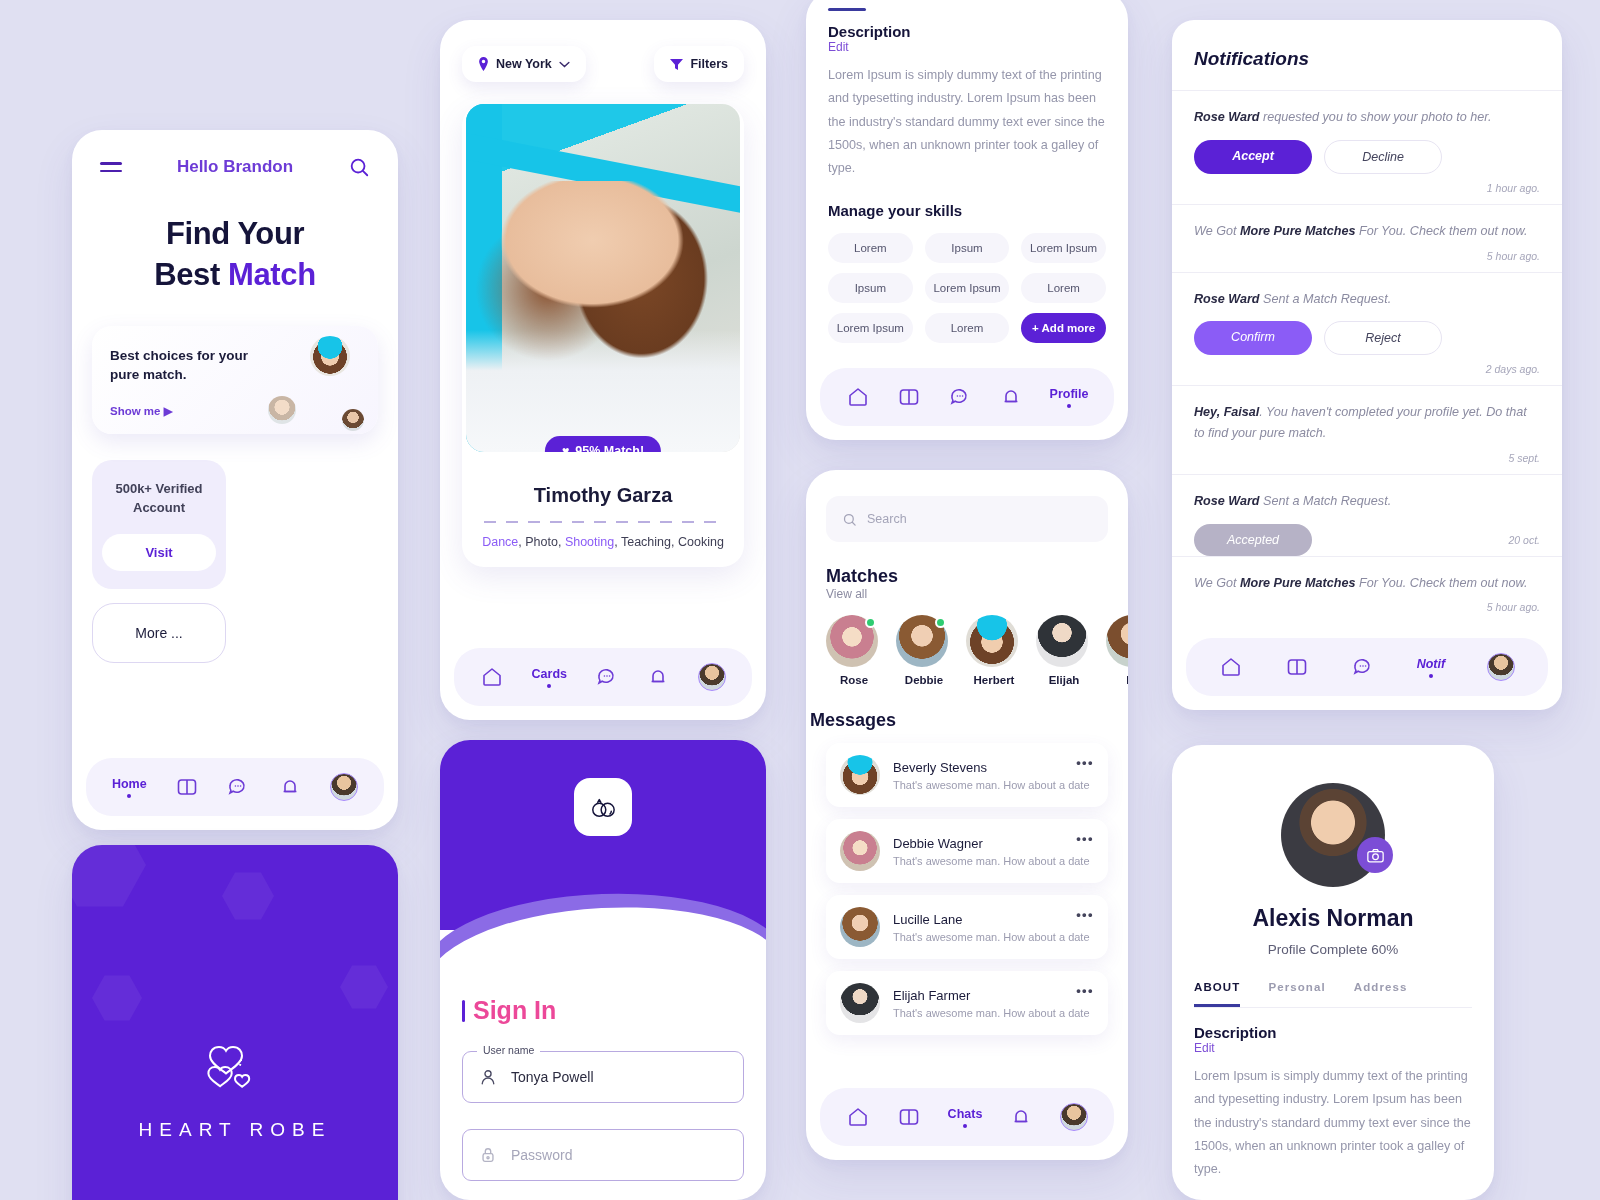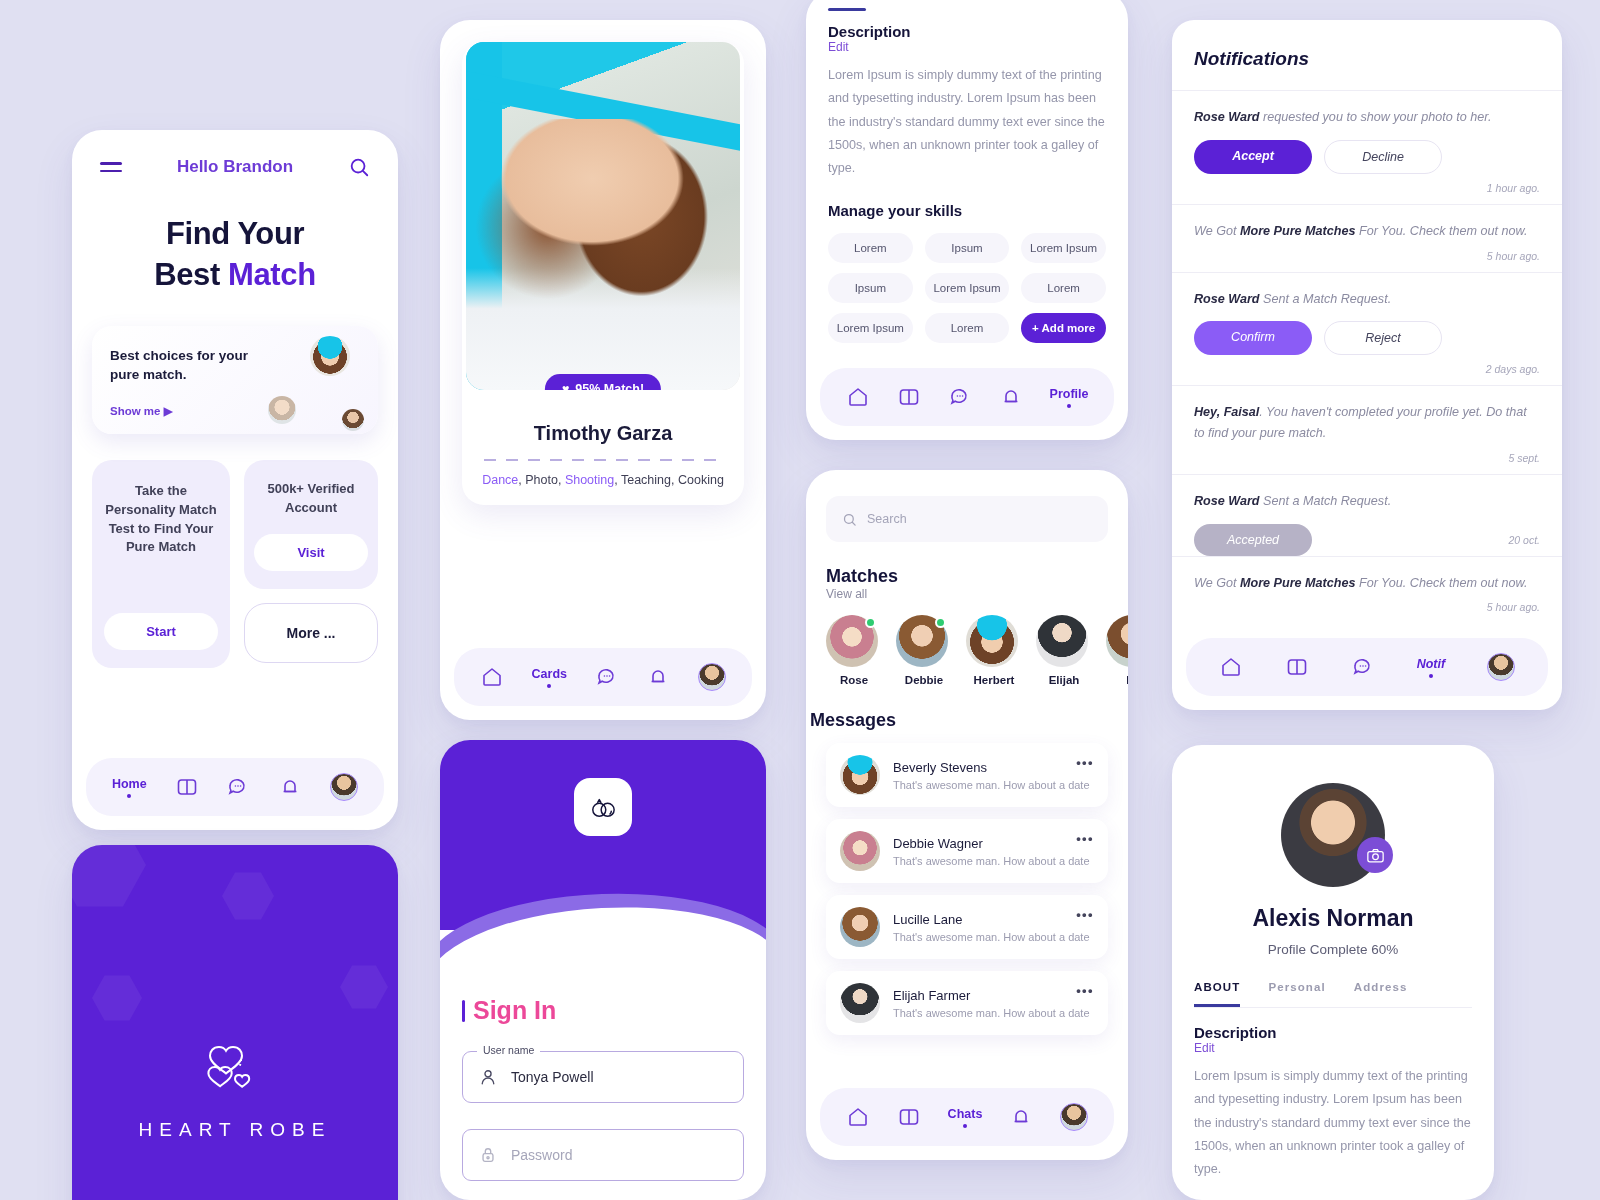--- a/index.html
+++ b/index.html
@@ -63,21 +63,21 @@
     background: #f0edfc; border-radius: 20px; padding: 20px 10px 18px 10px;
     text-align: center;
   }
   .tile-txt { font-size: 13px; font-weight: 700; color: #414158; line-height: 1.45; text-align: center; }
   .pill-wt {
     background: #fff; border-radius: 22px; padding: 11px 10px; text-align: center;
     font-size: 13px; font-weight: 700; color: #5b21d6; margin-top: 16px; width: 100%;
   }
   .pill-out {
     border: 1.3px solid #ddd7f2; border-radius: 22px; background: #fff;
-    padding: 21px 10px; text-align: center; font-size: 14px; font-weight: 700; color: #1b1b3a;
+    padding: 21px 10px; text-align: center; font-size: 14px; font-weight: 400; color: #1b1b3a;
   }
 
   
   .navbar {
     position: absolute; left: 14px; right: 14px; bottom: 14px; height: 58px;
     background: #f4f2fd; border-radius: 26px;
     display: flex; align-items: center; justify-content: space-around;
     padding: 0 12px;
   }
   .nav-item { display: flex; flex-direction: column; align-items: center; gap: 3px; }
@@ -251,24 +251,20 @@
 
     <div class="promo">
       <div class="promo-t">Best choices for your pure match.</div>
       <div class="promo-link">Show me ▶</div>
       <div class="promo-av pa1" style="background-image:radial-gradient(circle at 50% 26%,#17c4e8 0 34%,transparent 35%),radial-gradient(circle at 50% 52%,#f0cdae 0 30%,#6e4227 31% 58%,#e9e6e0 59% 100%)"></div>
       <div class="promo-av pa2" style="background-image:radial-gradient(circle at 50% 40%,#f3dcc8 0 34%,#c9b6a5 35% 60%,#dfe4e6 61% 100%)"></div>
       <div class="promo-av pa3" style="background-image:radial-gradient(circle at 50% 38%,#e8c6a8 0 32%,#6b4a33 33% 62%,#d8dde0 63% 100%)"></div>
     </div>
 
     <div class="tiles">
-      <div class="tile-l">
-        <div class="tile-txt">Take the Personality Match Test to Find Your Pure Match</div>
-        <div class="pill-wt">Start</div>
-      </div>
       <div class="tile-r">
         <div class="tile-r-top">
           <div class="tile-txt">500k+ Verified Account</div>
           <div class="pill-wt">Visit</div>
         </div>
         <div class="pill-out">More ...</div>
       </div>
     </div>
 
     <div class="navbar">
@@ -312,20 +308,43 @@
           <path d="M14 32c-4.4 0-6.6 3.2-6.6 6.4 0 5.4 7.6 9.5 11.7 12.8 4-3.3 11.6-7.4 11.6-12.8 0-3.2-2.2-6.4-6.6-6.4-2.7 0-4.4 1.6-5.1 2.8-.7-1.2-2.4-2.8-5-2.8z"></path>
           <path d="M38 40c-2.7 0-4 1.9-4 3.9 0 3.3 4.6 5.8 7.1 7.8 2.5-2 7.1-4.5 7.1-7.8 0-2-1.3-3.9-4-3.9-1.7 0-2.7 1-3.1 1.7-.4-.7-1.4-1.7-3.1-1.7z"></path>
           <path d="M40 24.4a18 18 0 0 1-2 8.2" stroke-dasharray="1.6 3"></path>
         </svg>
       </span>
       <div class="brand">HEART ROBE</div>
     </div>
   </div>
 
   <div class="phone" id="phone-cards">
+    <div class="cards-top">
+      <div class="chip">
+        <span>
+            <svg width="11" height="14" viewBox="0 0 12 16" fill="#5b21d6">
+              <path d="M6 0a5 5 0 0 0-5 5c0 3.6 5 11 5 11s5-7.4 5-11a5 5 0 0 0-5-5zm0 7a2 2 0 1 1 0-4 2 2 0 0 1 0 4z"></path>
+            </svg>
+          </span>
+        <span>New York</span>
+        <span>
+            <svg width="11" height="7" viewBox="0 0 12 8" fill="none" stroke="#3a2a6b" stroke-width="1.6" stroke-linecap="round">
+              <path d="M1 1.6 6 6.4 11 1.6"></path>
+            </svg>
+          </span>
+      </div>
+      <div class="chip">
+        <span>
+            <svg width="13" height="13" viewBox="0 0 14 14" fill="#5b21d6">
+              <path d="M0 1h14L8.6 7.4V13L5.4 11V7.4z"></path>
+            </svg>
+          </span>
+        <span>Filters</span>
+      </div>
+    </div>
 
     <div class="card-wrap">
       <div class="card-photo">
         <div class="photo-stripe"></div>
         <div class="photo-diag"></div>
         <div class="photo-girl"></div>
         <div class="match-badge">
           <span>♥</span>
           <span>95% Match!</span>
         </div>

